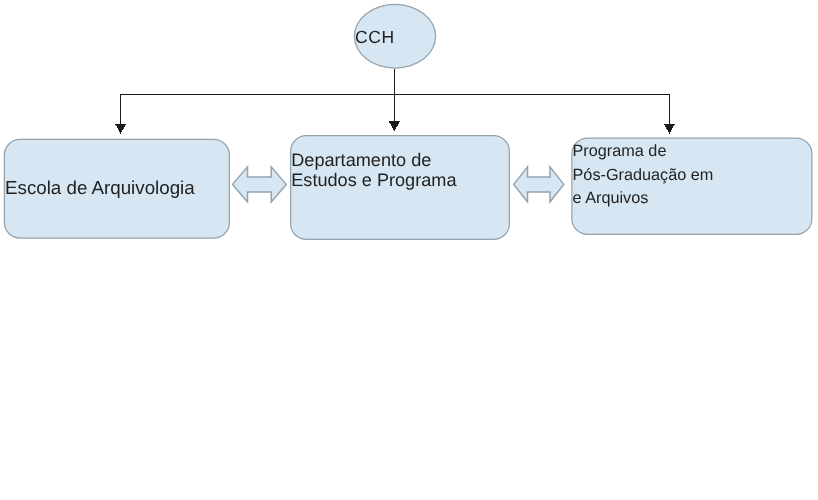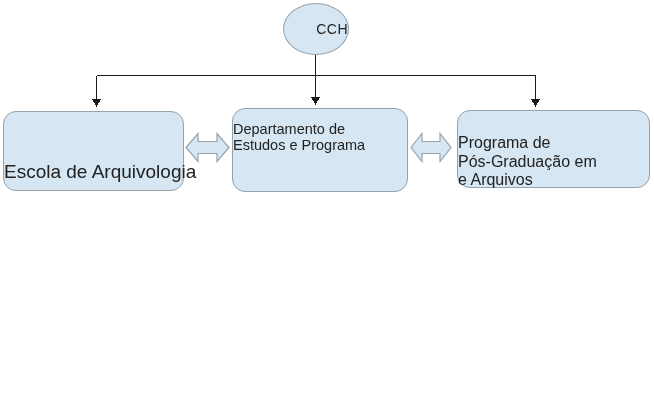--- a/index.html
+++ b/index.html
@@ -2,37 +2,37 @@
 <html style="--shape-fill: #d6e6f2; --shape-border: #95a3ad; --connector: #1a1a1a; --text: #222222; --background: #ffffff;"><head>
 <meta charset="utf-8">
 <style>
   html,body{margin:0;padding:0;}
   body{font-family:"Liberation Sans","DejaVu Sans",sans-serif;background:#fff;}
   #canvas{position:relative;width:654px;height:400px;background:var(--background,#fff);overflow:hidden;}
 
   .shape{position:absolute;box-sizing:border-box;background:var(--shape-fill,#d6e6f2);
          border:1px solid var(--shape-border,#95a3ad);}
   #root-ellipse{left:283px;top:3px;width:66px;height:52px;border-radius:50%;
-                display:flex;align-items:center;justify-content:flex-end;}
+                display:flex;align-items:center;justify-content:flex-start;}
   #root-ellipse span{font-size:14px;color:var(--text,#222);letter-spacing:0.5px;}
 
   #connector-svg{position:absolute;left:0;top:0;width:654px;height:220px;pointer-events:none;}
   #connector-svg .line{stroke:var(--connector,#1a1a1a);stroke-width:1.3;fill:none;}
   #connector-svg .head{fill:var(--connector,#1a1a1a);stroke:none;}
 
   .node-box{border-radius:13px;}
   #box-escola{left:3px;top:111px;width:181px;height:80px;}
   #box-departamento{left:232px;top:108px;width:176px;height:84px;}
   #box-programa{left:457px;top:110px;width:193px;height:78px;}
 
   .box-text{width:100%;text-align:left;color:var(--text,#222);}
   .box-text span{display:block;white-space:nowrap;}
-  #box-escola .box-text{padding-top:52px;font-size:19px;line-height:16px;}
+  #box-escola .box-text{padding-top:31px;font-size:15px;line-height:16px;}
   #box-departamento .box-text{padding-top:13px;font-size:14.5px;line-height:15.5px;}
-  #box-programa .box-text{padding-top:23px;font-size:16px;line-height:18.5px;
+  #box-programa .box-text{padding-top:1px;font-size:13px;line-height:18.5px;
                           height:64px;overflow:hidden;}
 
   .dbl-arrow{position:absolute;}
   .dbl-arrow polygon{fill:var(--shape-fill,#d6e6f2);stroke:var(--shape-border,#95a3ad);stroke-width:1.2;}
   #dbl-arrow-1{left:185px;top:132px;}
   #dbl-arrow-2{left:410px;top:132px;}
 </style>
 </head>
 <body>
 

